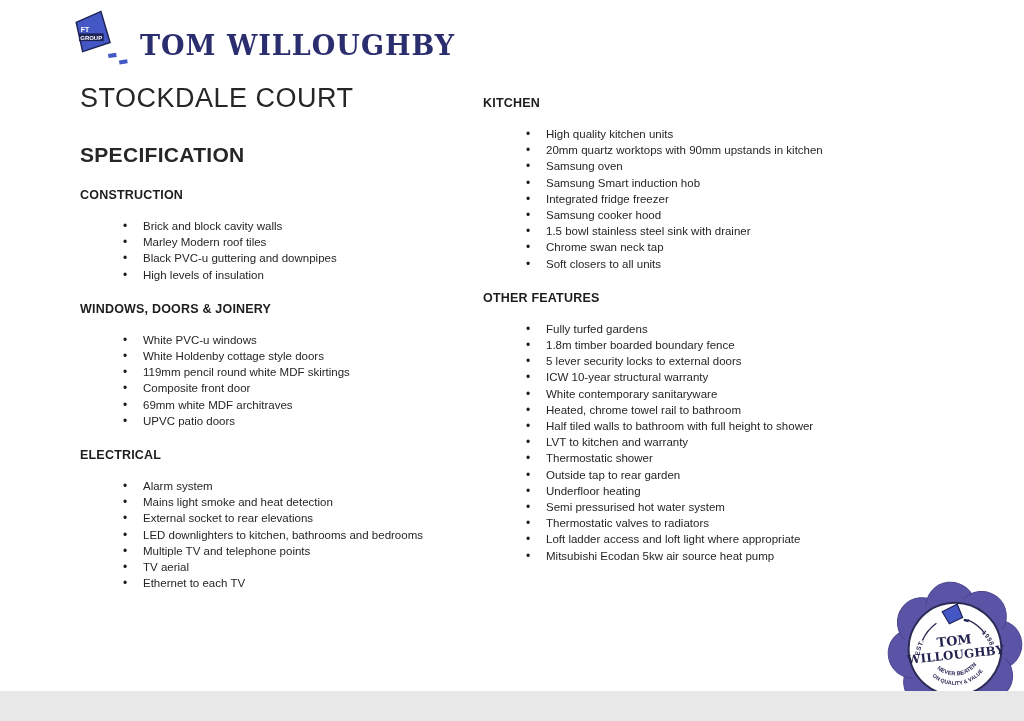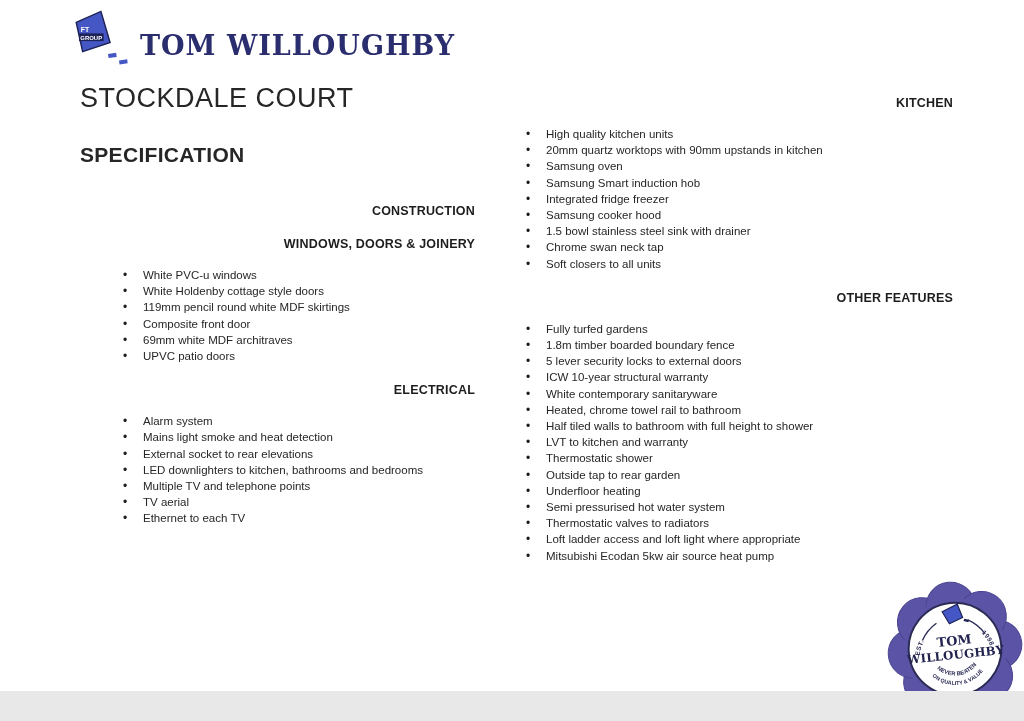--- a/index.html
+++ b/index.html
@@ -49,31 +49,30 @@
     position: absolute;
     left: 80px;
     top: 143px;
     font-size: 21px;
     font-weight: 700;
     letter-spacing: 0.3px;
     color: #262626;
   }
 
   .col { position: absolute; }
-  .col-left  { left: 80px;  top: 204px; width: 395px; }
+  .col-left  { left: 80px;  top: 188px; width: 395px; }
   .col-right { left: 483px; top: 96px;  width: 470px; }
 
   .section { margin-bottom: 19px; }
   .section h3 {
     font-size: 12.5px;
     font-weight: 700;
     letter-spacing: 0.2px;
     color: #1d1d1d;
     margin-bottom: 3px;
-    text-align: right;
   }
   .section ul {
     list-style: none;
     margin: 16px;
     padding: 0;
   }
   .section li {
     position: relative;
     padding-left: 47px;
     font-size: 11.5px;
@@ -115,20 +114,26 @@
     </svg>
     <div class="brand-name">TOM WILLOUGHBY</div>
   </div>
 
   <div class="doc-title">STOCKDALE COURT</div>
   <div class="doc-subtitle">SPECIFICATION</div>
 
   <div class="col col-left">
     <div class="section">
       <h3>CONSTRUCTION</h3>
+      <ul>
+          <li>Brick and block cavity walls</li>
+          <li>Marley Modern roof tiles</li>
+          <li>Black PVC-u guttering and downpipes</li>
+          <li>High levels of insulation</li>
+        </ul>
     </div>
     <div class="section">
       <h3>WINDOWS, DOORS &amp; JOINERY</h3>
       <ul>
           <li>White PVC-u windows</li>
           <li>White Holdenby cottage style doors</li>
           <li>119mm pencil round white MDF skirtings</li>
           <li>Composite front door</li>
           <li>69mm white MDF architraves</li>
           <li>UPVC patio doors</li>

